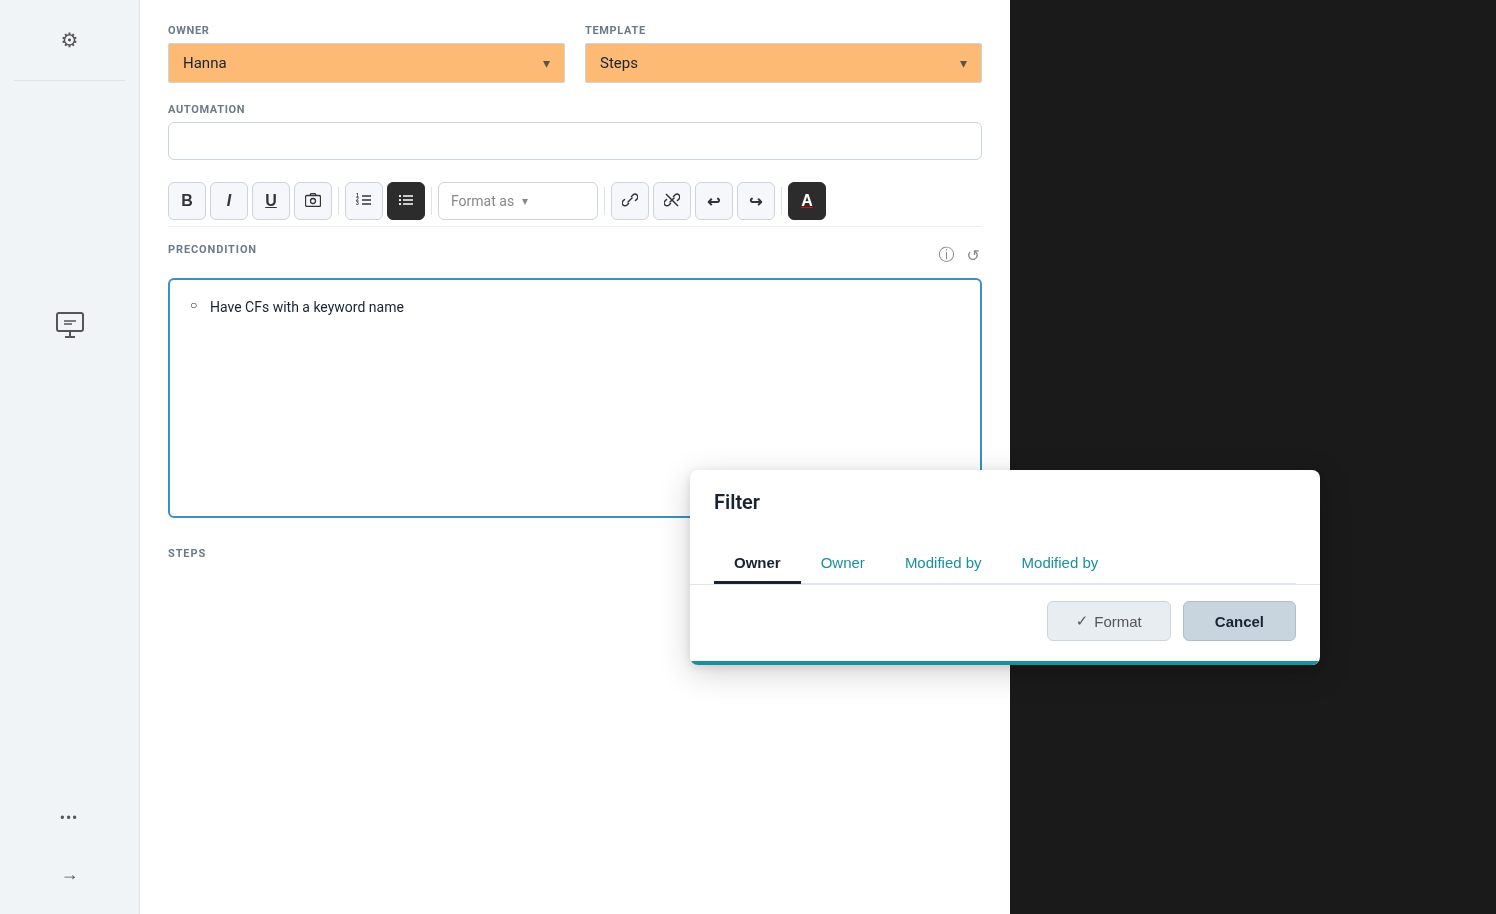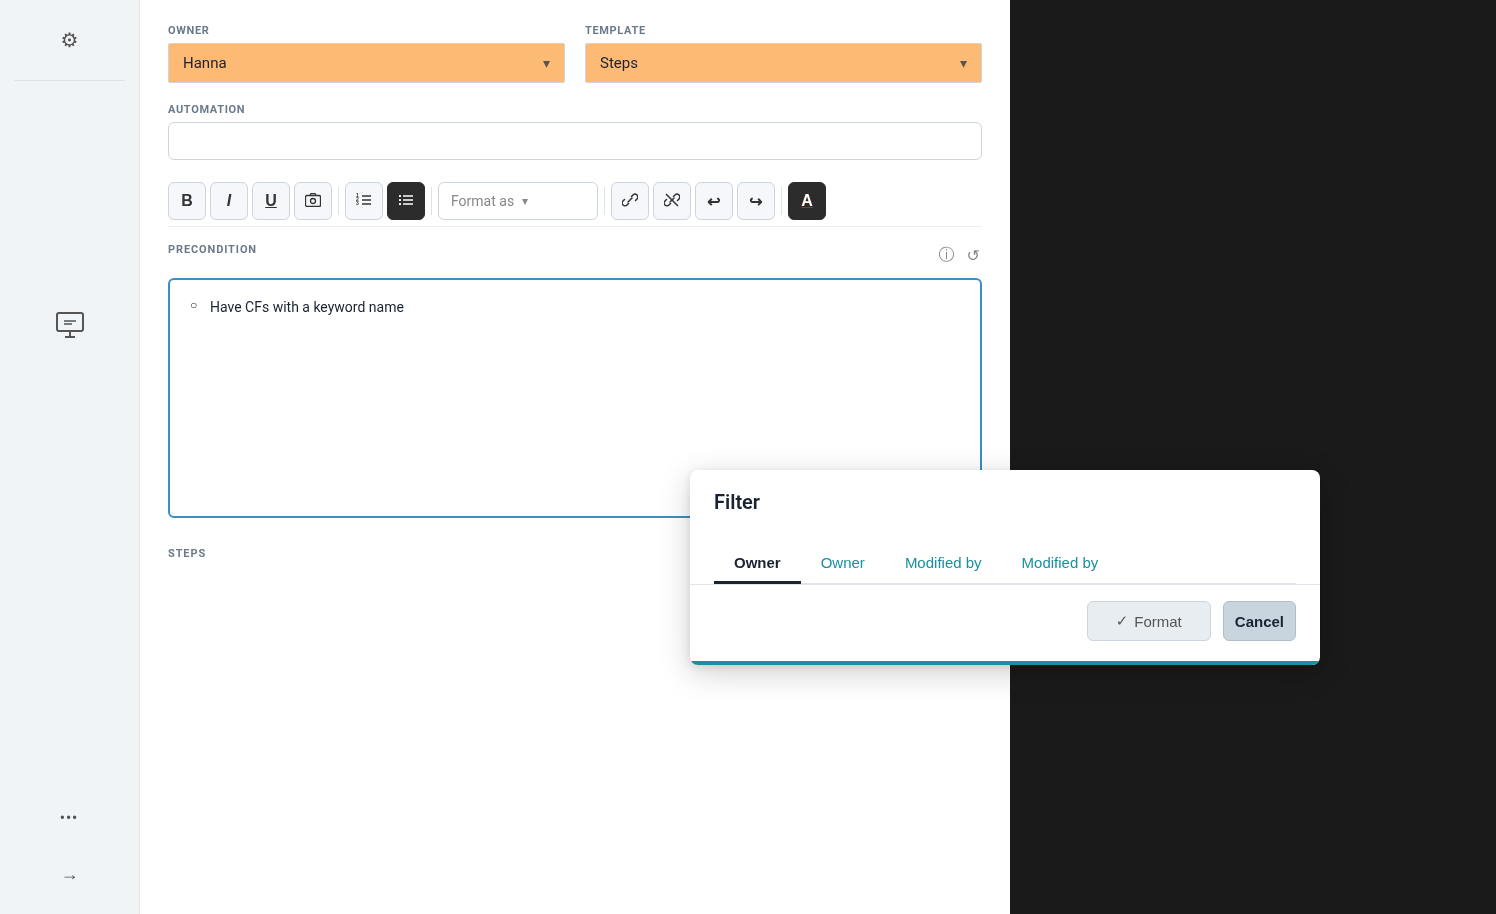--- a/index.html
+++ b/index.html
@@ -350,21 +350,21 @@
       background: #e8edf2;
       border: 1px solid #cdd5dc;
       border-radius: 6px;
       font-size: 15px;
       font-weight: 500;
       color: #555;
       cursor: pointer;
     }
 
     .btn-cancel {
-      padding: 10px 11px;
+      padding: 10px 31px;
       background: #c8d5de;
       border: 1px solid #b0bec8;
       border-radius: 6px;
       font-size: 15px;
       font-weight: 600;
       color: #1a2332;
       cursor: pointer;
     }
 
     

